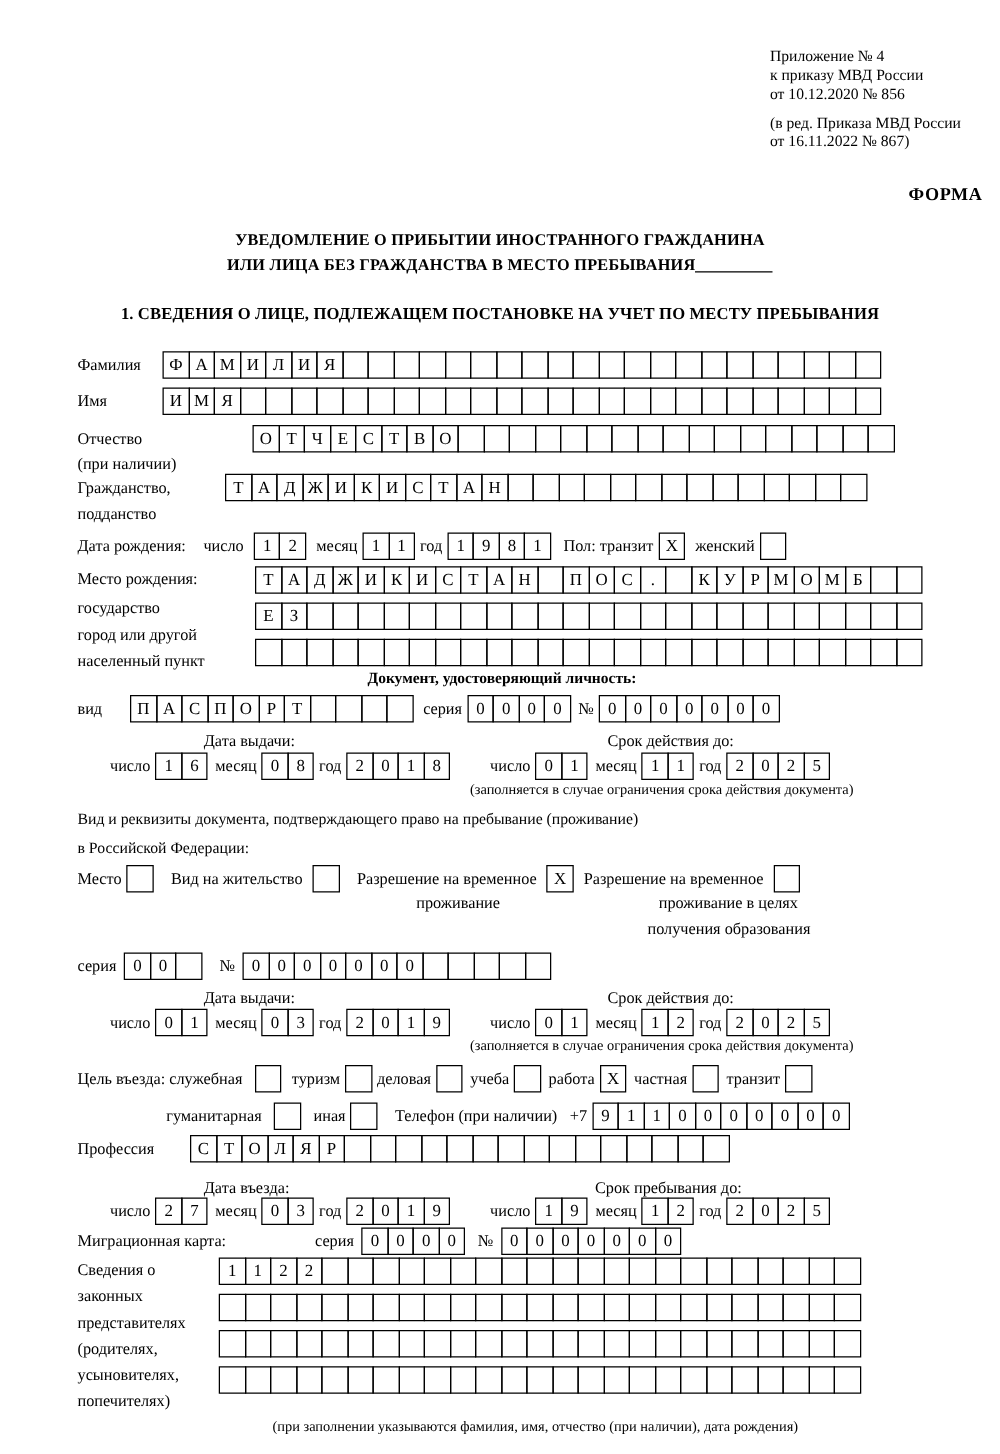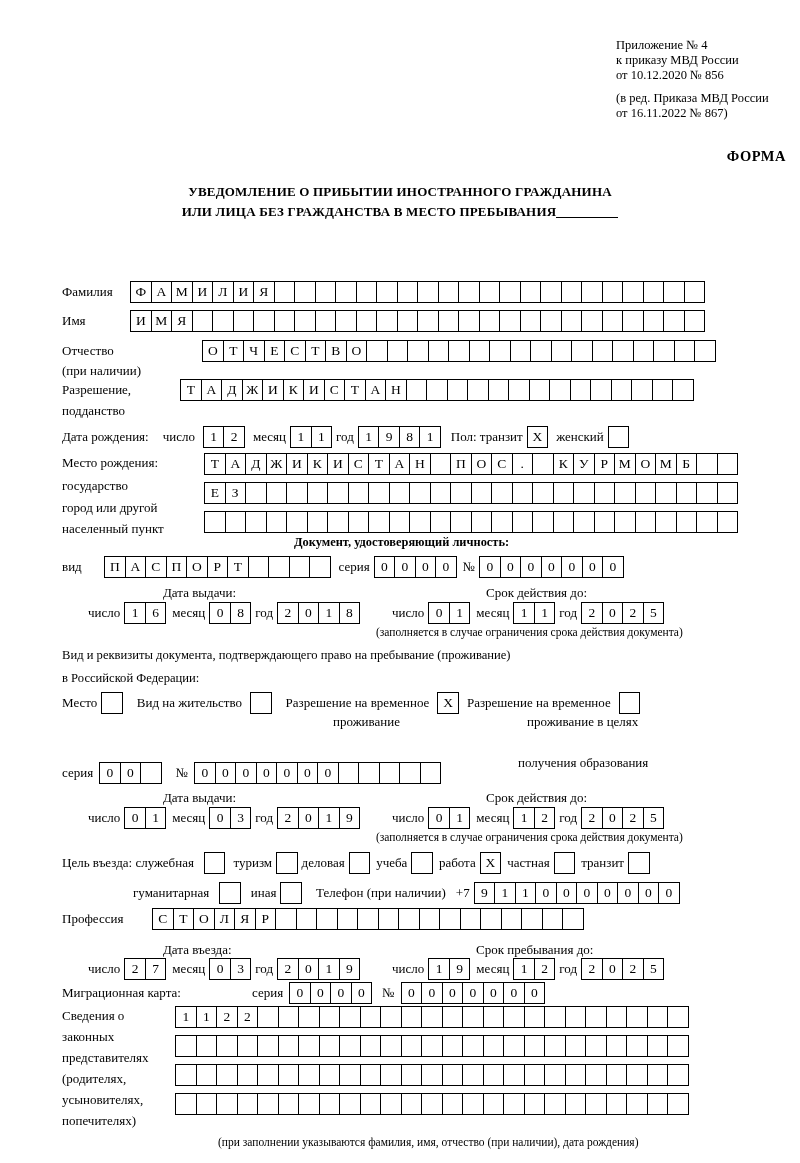--- a/index.html
+++ b/index.html
@@ -76,20 +76,21 @@
     <div>от 16.11.2022 № 867)</div>
   </div>
 
   <div class="forma">ФОРМА</div>
 
   <div class="title">
     <div>УВЕДОМЛЕНИЕ О ПРИБЫТИИ ИНОСТРАННОГО ГРАЖДАНИНА</div>
     <div><span>ИЛИ ЛИЦА БЕЗ ГРАЖДАНСТВА В МЕСТО ПРЕБЫВАНИЯ</span><span class="ul"></span></div>
   </div>
 
+  <div class="section1">1. СВЕДЕНИЯ О ЛИЦЕ, ПОДЛЕЖАЩЕМ ПОСТАНОВКЕ НА УЧЕТ ПО МЕСТУ ПРЕБЫВАНИЯ</div>
 
   <div class="row" style="left:62px;top:281px;">
     <div class="lbl" style="width:68px;">Фамилия</div>
     <div class="boxes" id="surname-boxes">
         <div class="bx">Ф</div>
         <div class="bx">А</div>
         <div class="bx">М</div>
         <div class="bx">И</div>
         <div class="bx">Л</div>
         <div class="bx">И</div>
@@ -178,21 +179,21 @@
         <div class="bx"></div>
         <div class="bx"></div>
         <div class="bx"></div>
         <div class="bx"></div>
         <div class="bx"></div>
       </div>
   </div>
   <div class="lbl" style="position:absolute;left:62px;top:363px;">(при наличии)</div>
 
   <div class="row" style="left:62px;top:379px;">
-    <div class="lbl" style="width:118px;">Разрешение,</div>
+    <div class="lbl" style="width:118px;">Гражданство,</div>
     <div class="boxes" id="citz-boxes">
         <div class="bx">Т</div>
         <div class="bx">А</div>
         <div class="bx">Д</div>
         <div class="bx">Ж</div>
         <div class="bx">И</div>
         <div class="bx">К</div>
         <div class="bx">И</div>
         <div class="bx">С</div>
         <div class="bx">Т</div>
@@ -449,21 +450,21 @@
     <div class="lbl">Разрешение на временное</div>
     <div class="sp8"></div>
     <div class="bxg">X</div>
     <div class="sp8"></div>
     <div class="lbl">Разрешение на временное</div>
     <div class="sp8"></div>
     <div class="bxg"></div>
   </div>
   <div class="lbl" style="position:absolute;left:333px;top:714px;">проживание</div>
   <div class="lbl" style="position:absolute;left:527px;top:714px;">проживание в целях</div>
-  <div class="lbl" style="position:absolute;left:518px;top:735px;margin-top:20px;">получения образования</div>
+  <div class="lbl" style="position:absolute;left:518px;top:735px;">получения образования</div>
 
   <div class="row" style="left:62px;top:762px;">
     <div class="lbl">серия</div>
     <div class="sp6"></div>
     <div class="boxes" id="p-series">
         <div class="bx">0</div>
         <div class="bx">0</div>
         <div class="bx"></div>
       </div>
     <div class="sp14"></div>

